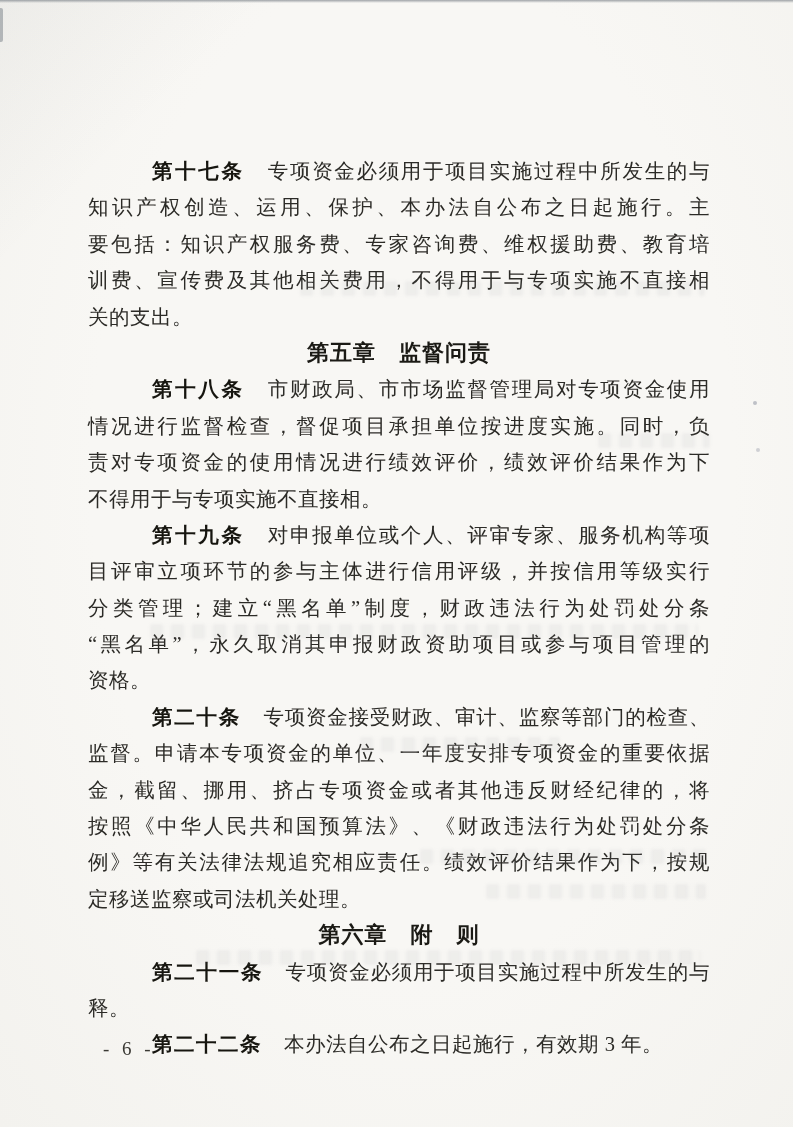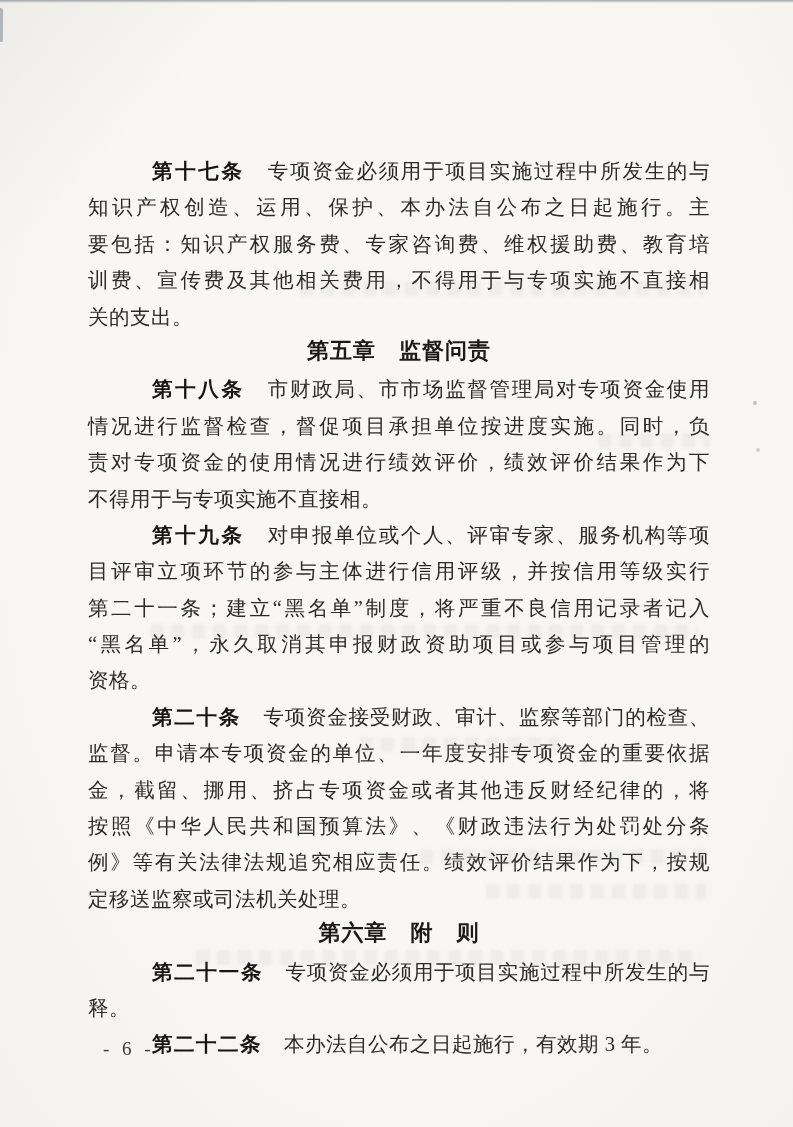--- a/index.html
+++ b/index.html
@@ -56,21 +56,21 @@
   .gap { display: inline-block; width: 22px; height: 1px; }
   .heading {
     height: 36.4px;
     line-height: 36.4px;
     font-size: 22px;
     font-weight: 700;
     text-align: right;
     text-align-last: center;
     -moz-text-align-last: center;
     color: #1b1a15;
-    font-family: Liberation Mono, monospace;
+    font-family: Liberation Sans, sans-serif;
     letter-spacing: 1px;
   }
   .page-number {
     position: absolute;
     left: 103px;
     top: 1038px;
     font-size: 19px;
     letter-spacing: 4px;
     color: #3a3934;
   }
@@ -110,21 +110,21 @@
       <div class="heading">第五章　监督问责</div>
       <div class="para">
         <div class="line first"><span class="term">第十八条</span><span class="gap"></span><span>市财政局、市市场监督管理局对专项资金使用</span></div>
         <div class="line">情况进行监督检查，督促项目承担单位按进度实施。同时，负</div>
         <div class="line">责对专项资金的使用情况进行绩效评价，绩效评价结果作为下</div>
         <div class="line natural">不得用于与专项实施不直接相。</div>
       </div>
       <div class="para">
         <div class="line first"><span class="term">第十九条</span><span class="gap"></span><span>对申报单位或个人、评审专家、服务机构等项</span></div>
         <div class="line">目评审立项环节的参与主体进行信用评级，并按信用等级实行</div>
-        <div class="line">第二十一条；建立“黑名单”制度，将严重不良信用记录者记入</div>
+        <div class="line">分类管理；建立“黑名单”制度，财政违法行为处罚处分条</div>
         <div class="line">“黑名单”，永久取消其申报财政资助项目或参与项目管理的</div>
         <div class="line natural">资格。</div>
       </div>
       <div class="para">
         <div class="line first"><span class="term">第二十条</span><span class="gap"></span><span>专项资金接受财政、审计、监察等部门的检查、</span></div>
         <div class="line">监督。申请本专项资金的单位、一年度安排专项资金的重要依据</div>
         <div class="line">金，截留、挪用、挤占专项资金或者其他违反财经纪律的，将</div>
         <div class="line">按照《中华人民共和国预算法》、《财政违法行为处罚处分条</div>
         <div class="line">例》等有关法律法规追究相应责任。绩效评价结果作为下，按规</div>
         <div class="line natural">定移送监察或司法机关处理。</div>

